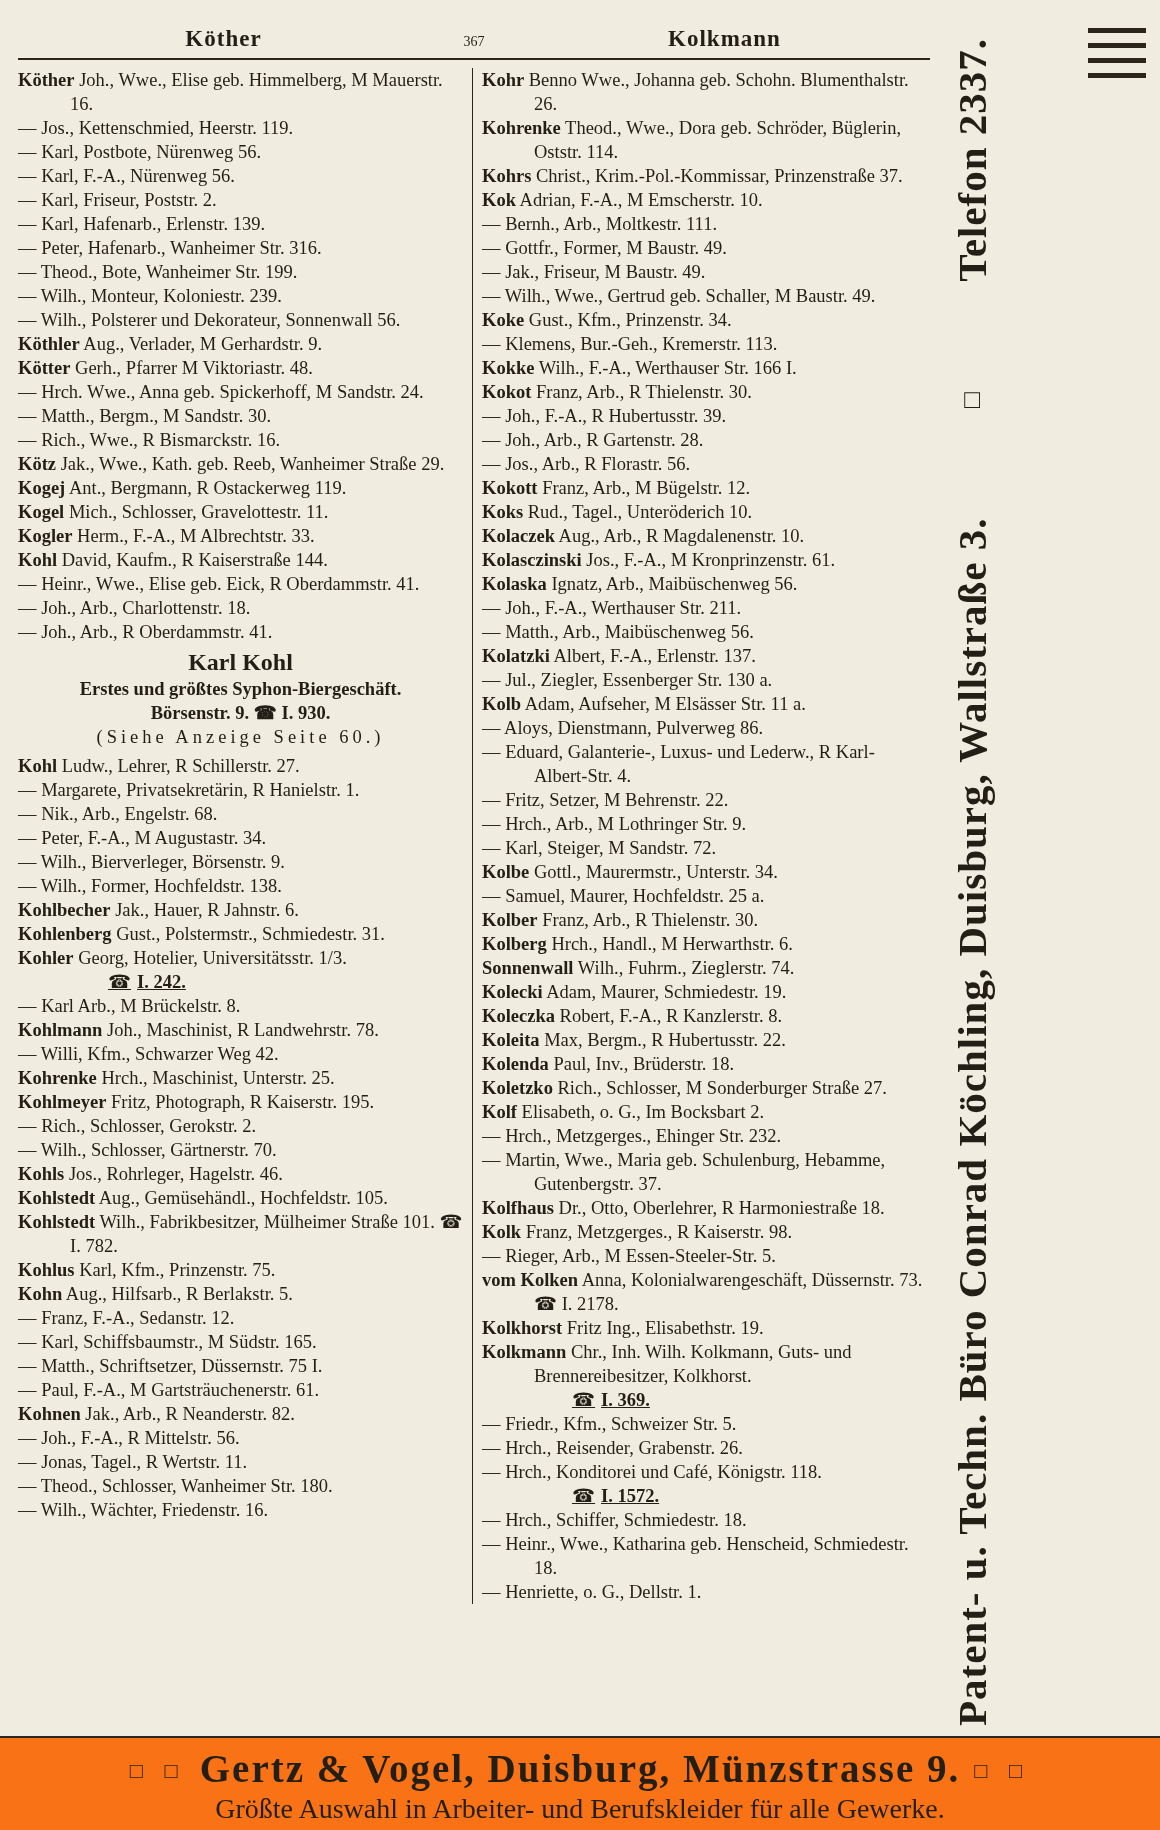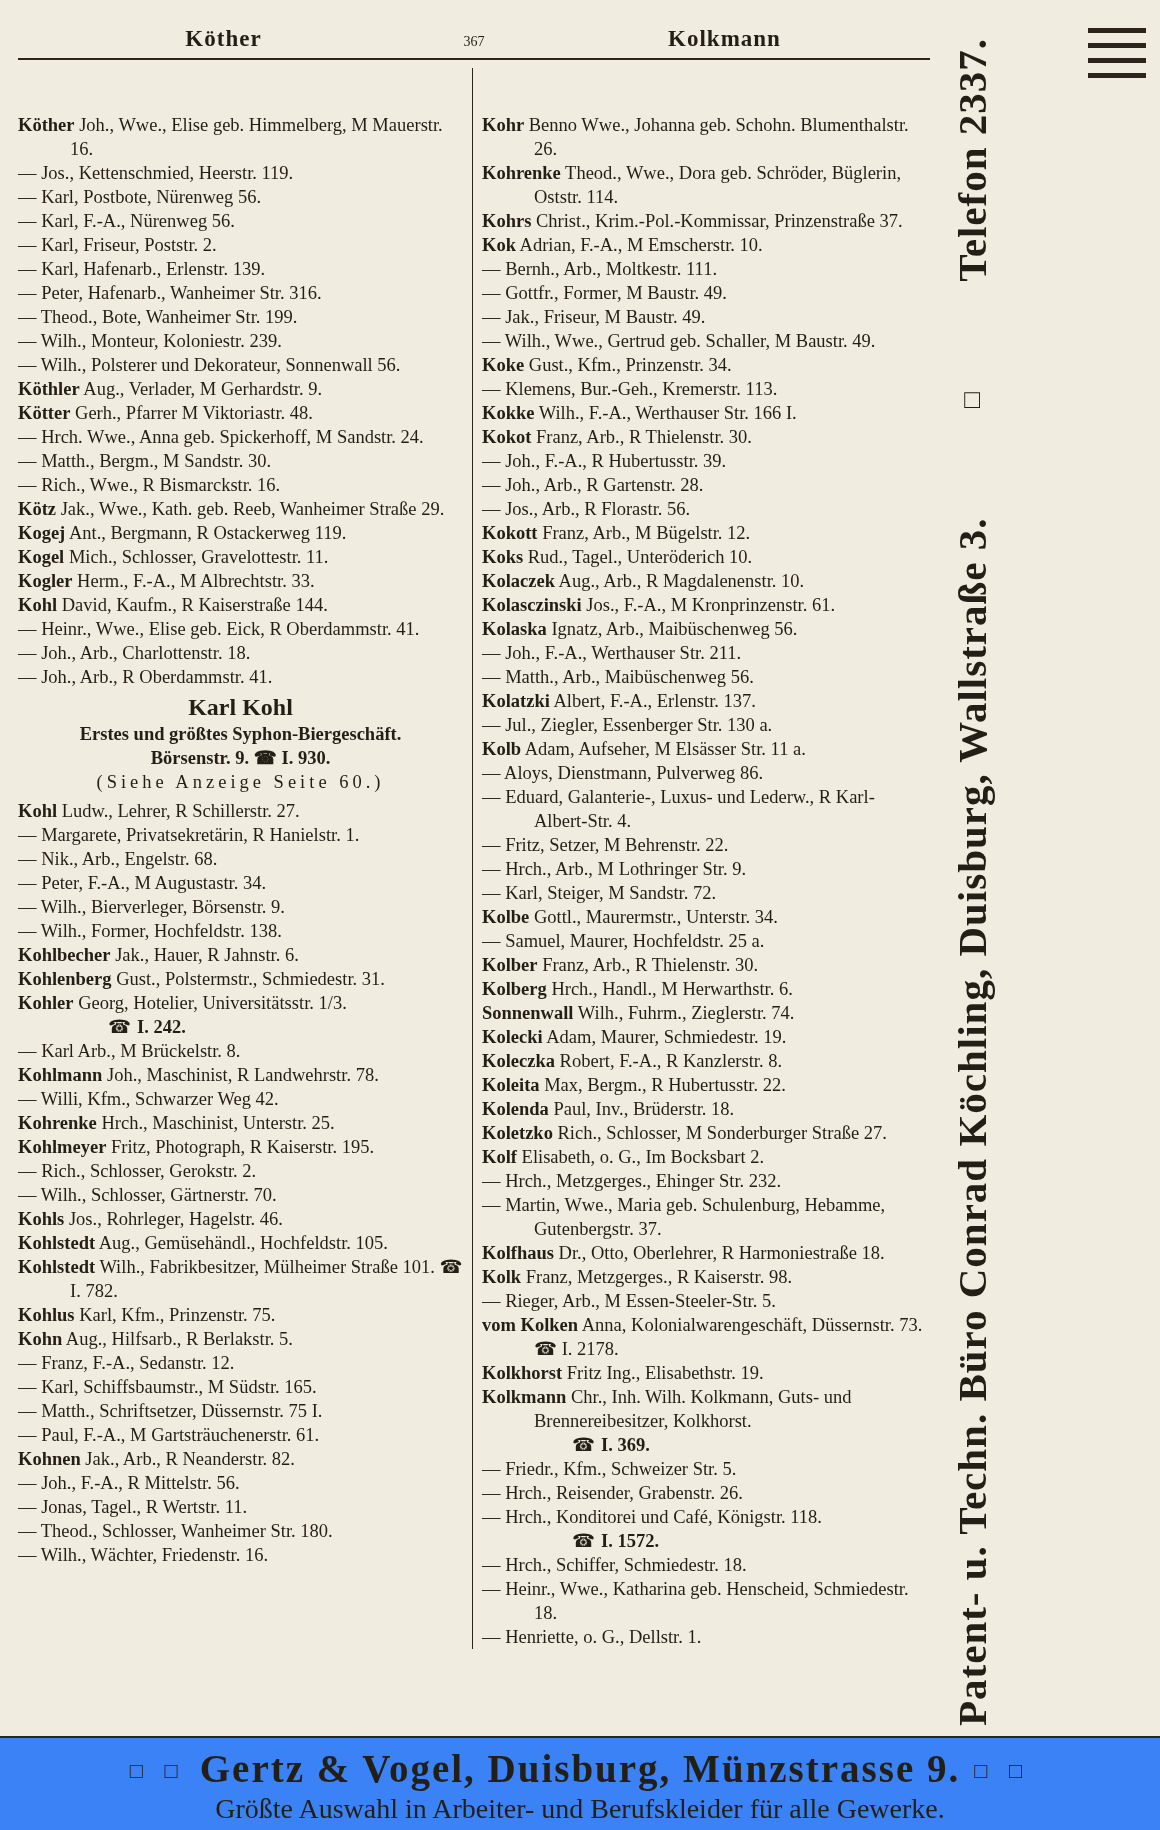--- a/index.html
+++ b/index.html
@@ -6,46 +6,46 @@
   body{
     width:1160px;height:1830px;position:relative;overflow:hidden;
     background:#f0ecdf;color:#241f16;
     font-family:"Liberation Serif","DejaVu Serif",serif;
   }
   .content{position:absolute;left:18px;top:26px;width:912px;}
   .page-header{display:flex;align-items:baseline;border-bottom:2px solid #2b251c;padding-bottom:6px;}
   .page-header .h-side{flex:1;text-align:center;font-weight:bold;font-size:23px;letter-spacing:1px;}
   .page-header .h-num{width:90px;text-align:center;font-size:14px;}
   .columns{display:flex;margin-top:8px;}
-  .col{width:445px;font-size:18.5px;line-height:24px;margin-top:45px;}
+  .col{width:445px;font-size:18.5px;line-height:24px;}
   .col-divider{width:0;border-left:1.5px solid #2b251c;margin:0 9px;}
   .entry{padding-left:52px;text-indent:-52px;}
   .entry .nm{font-weight:bold;}
-  .phone{padding-left:38px;text-indent:0;font-weight:bold;}
+  .phone{padding-left:38px;text-indent:0;font-weight:bold;text-decoration:underline;}
   .phone .phone-icon{font-weight:normal;margin-right:6px;}
   .trade-ad{text-align:center;padding:3px 0 5px;}
   .trade-ad .l1{font-weight:bold;font-size:24px;line-height:30px;}
   .trade-ad .l2{font-weight:bold;}
   .trade-ad .l3{font-weight:bold;}
   .trade-ad .l4{letter-spacing:4px;}
   
   .sidebar{position:absolute;left:938px;top:0;width:215px;height:1738px;}
   .rot{
     position:absolute;left:10px;top:1726px;width:1688px;
     transform-origin:0 0;transform:rotate(-90deg);
     white-space:nowrap;font-weight:bold;font-size:41px;letter-spacing:1px;
     display:flex;align-items:center;justify-content:space-between;
   }
   .rot .sq{font-size:26px;font-weight:normal;}
   .deco-bars{position:absolute;left:150px;top:28px;width:58px;}
   .deco-bars .bar{height:5px;background:#2b251c;margin-bottom:10px;}
   
   .bottom-ad{
     position:absolute;left:0;right:0;bottom:0;height:92px;
-    border-top:2.5px solid #2b251c;background:#3b82f6;text-align:center;
+    border-top:2.5px solid #2b251c;background:#f97316;text-align:center;
   }
   .bottom-ad .l1{font-size:39px;font-weight:bold;letter-spacing:2px;margin-top:8px;}
   .bottom-ad .l1 .sqs{font-size:22px;font-weight:normal;vertical-align:4px;margin:0 14px;letter-spacing:8px;}
   .bottom-ad .l2{
     display:inline-block;font-size:28px;margin-top:2px;
     border-bottom:2px solid #2b251c;padding:0 10px 5px;
   }
 </style>
 </head>
 <body>

